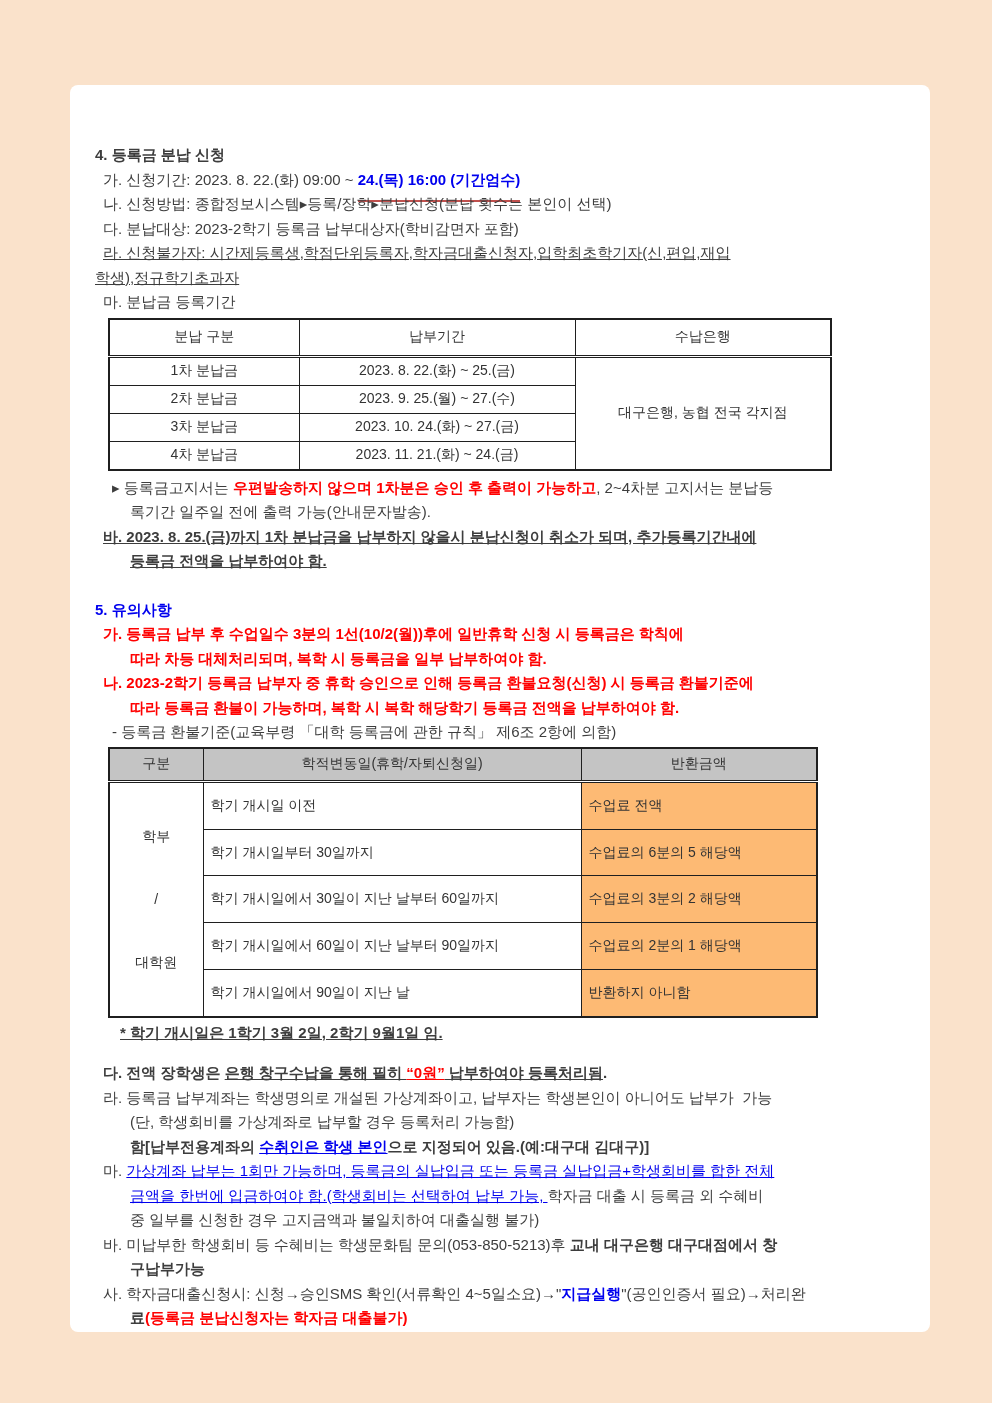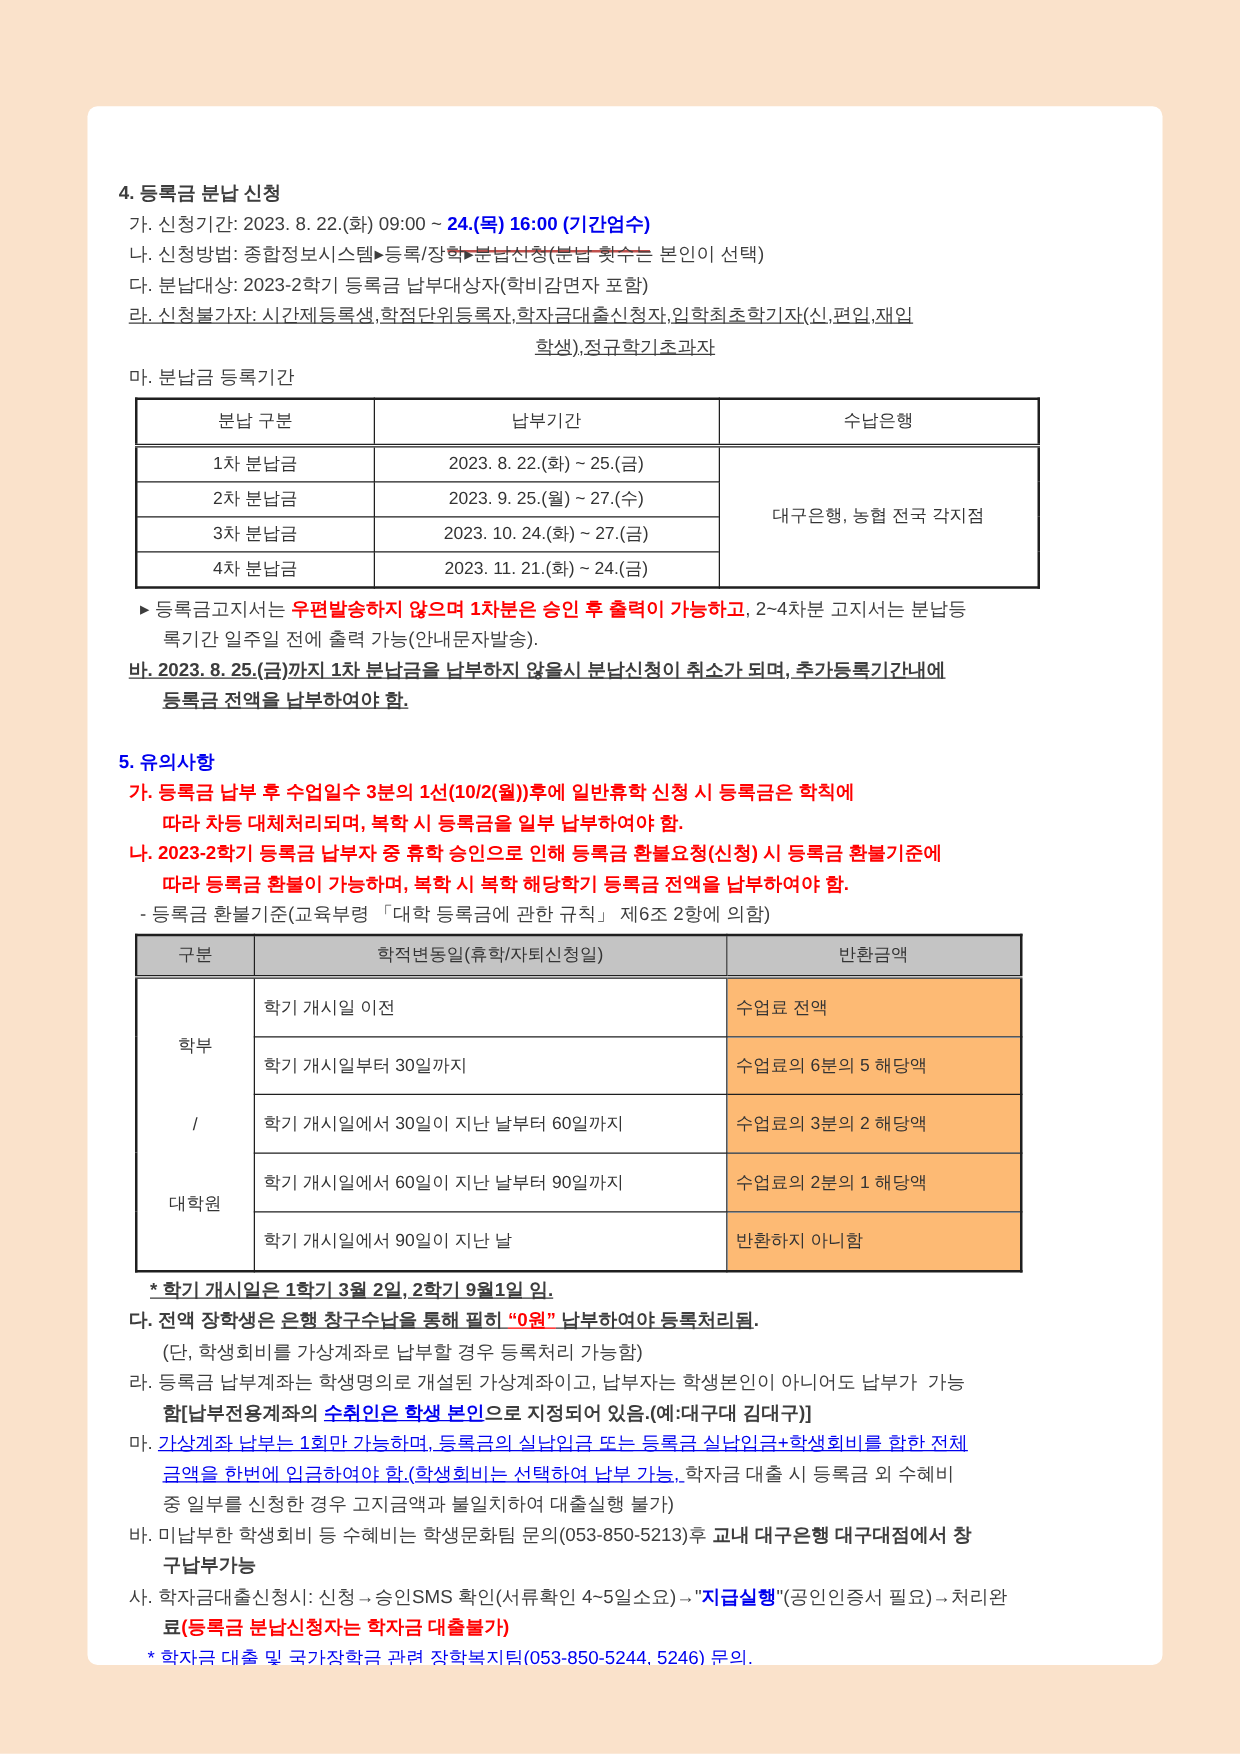--- a/index.html
+++ b/index.html
@@ -18,26 +18,26 @@
   }
   .content{padding:58px 25px 0 25px;font-size:15px;}
   .line{line-height:24.5px;white-space:pre;}
   .b{font-weight:bold;}
   .red{color:#ff0000;}
   .blue{color:#0000ee;}
   .u{text-decoration:underline;}
   .deadline-u{border-bottom:2px solid #c0504d;padding-bottom:12px;}
   .ind1{margin-left:8px;}          
   .ind2{margin-left:35px;}         
-  .ind-ra2{text-align:center;}     
+  .ind-ra2{}     
   .ind-bullet{margin-left:17px;}
   .ind-fn{margin-left:25px;}
   .ind-fn2{margin-left:23px;}
   .sec5-title{margin-top:24px;}
-  .gap-da{}
+  .gap-da{margin-top:16px;}
   table{border-collapse:collapse;margin-left:13px;table-layout:fixed;}
   td,th{border:1px solid #1f1f1f;font-size:14px;font-weight:normal;color:#333;
         overflow:hidden;white-space:pre;}
   .tbl1{margin-top:3px;margin-bottom:5px;width:722px;border:2px solid #1f1f1f;}
   .tbl1 th{height:33px;border-bottom:3px double #1f1f1f;text-align:center;}
   .tbl1 td{height:25px;text-align:center;}
   .tbl2{margin-top:2px;margin-bottom:3px;width:708px;border:2px solid #1f1f1f;padding-left:24px;}
   .tbl2 th{height:29px;border-bottom:3px double #1f1f1f;text-align:center;background:#c4c4c4;}
   .tbl2 td{height:25px;}
   .tbl2 .col-when{text-align:left;padding-left:7px;}
@@ -142,23 +142,23 @@
       <tr>
         <td class="col-when">학기 개시일에서 90일이 지난 날</td>
         <td class="col-refund">반환하지 아니함</td>
       </tr>
     </tbody>
       </table>
 
     <div class="line ind-fn b"><span class="u">* 학기 개시일은 1학기 3월 2일, 2학기 9월1일 임.</span></div>
 
     <div class="line ind1 b gap-da"><span>다. 전액 장학생은 </span><span class="u">은행 창구수납을 통해 필히 </span><span class="u red">“0원”</span><span class="u"> 납부하여야 등록처리됨</span><span>.</span></div>
+    <div class="line ind1">라. 등록금 납부계좌는 학생명의로 개설된 가상계좌이고, 납부자는 학생본인이 아니어도 납부가  가능</div>
+
     <div class="line ind2">(단, 학생회비를 가상계좌로 납부할 경우 등록처리 가능함)</div>
-
-    <div class="line ind1">라. 등록금 납부계좌는 학생명의로 개설된 가상계좌이고, 납부자는 학생본인이 아니어도 납부가  가능</div>
     <div class="line ind2 b"><span>함[납부전용계좌의 </span><span class="blue u">수취인은 학생 본인</span><span>으로 지정되어 있음.(예:대구대 김대구)]</span></div>
 
     <div class="line ind1"><span>마. </span><span class="blue u">가상계좌 납부는 1회만 가능하며, 등록금의 실납입금 또는 등록금 실납입금+학생회비를 합한 전체</span></div>
     <div class="line ind2"><span class="blue u">금액을 한번에 입금하여야 함.(학생회비는 선택하여 납부 가능, </span><span>학자금 대출 시 등록금 외 수혜비</span></div>
     <div class="line ind2">중 일부를 신청한 경우 고지금액과 불일치하여 대출실행 불가)</div>
 
     <div class="line ind1"><span>바. 미납부한 학생회비 등 수혜비는 학생문화팀 문의(053-850-5213)후 </span><span class="b">교내 대구은행 대구대점에서 창</span></div>
     <div class="line ind2 b">구납부가능</div>
 
     <div class="line ind1"><span>사. 학자금대출신청시: 신청→승인SMS 확인(서류확인 4~5일소요)→"</span><span class="blue b">지급실행</span><span>"(공인인증서 필요)→처리완</span></div>

